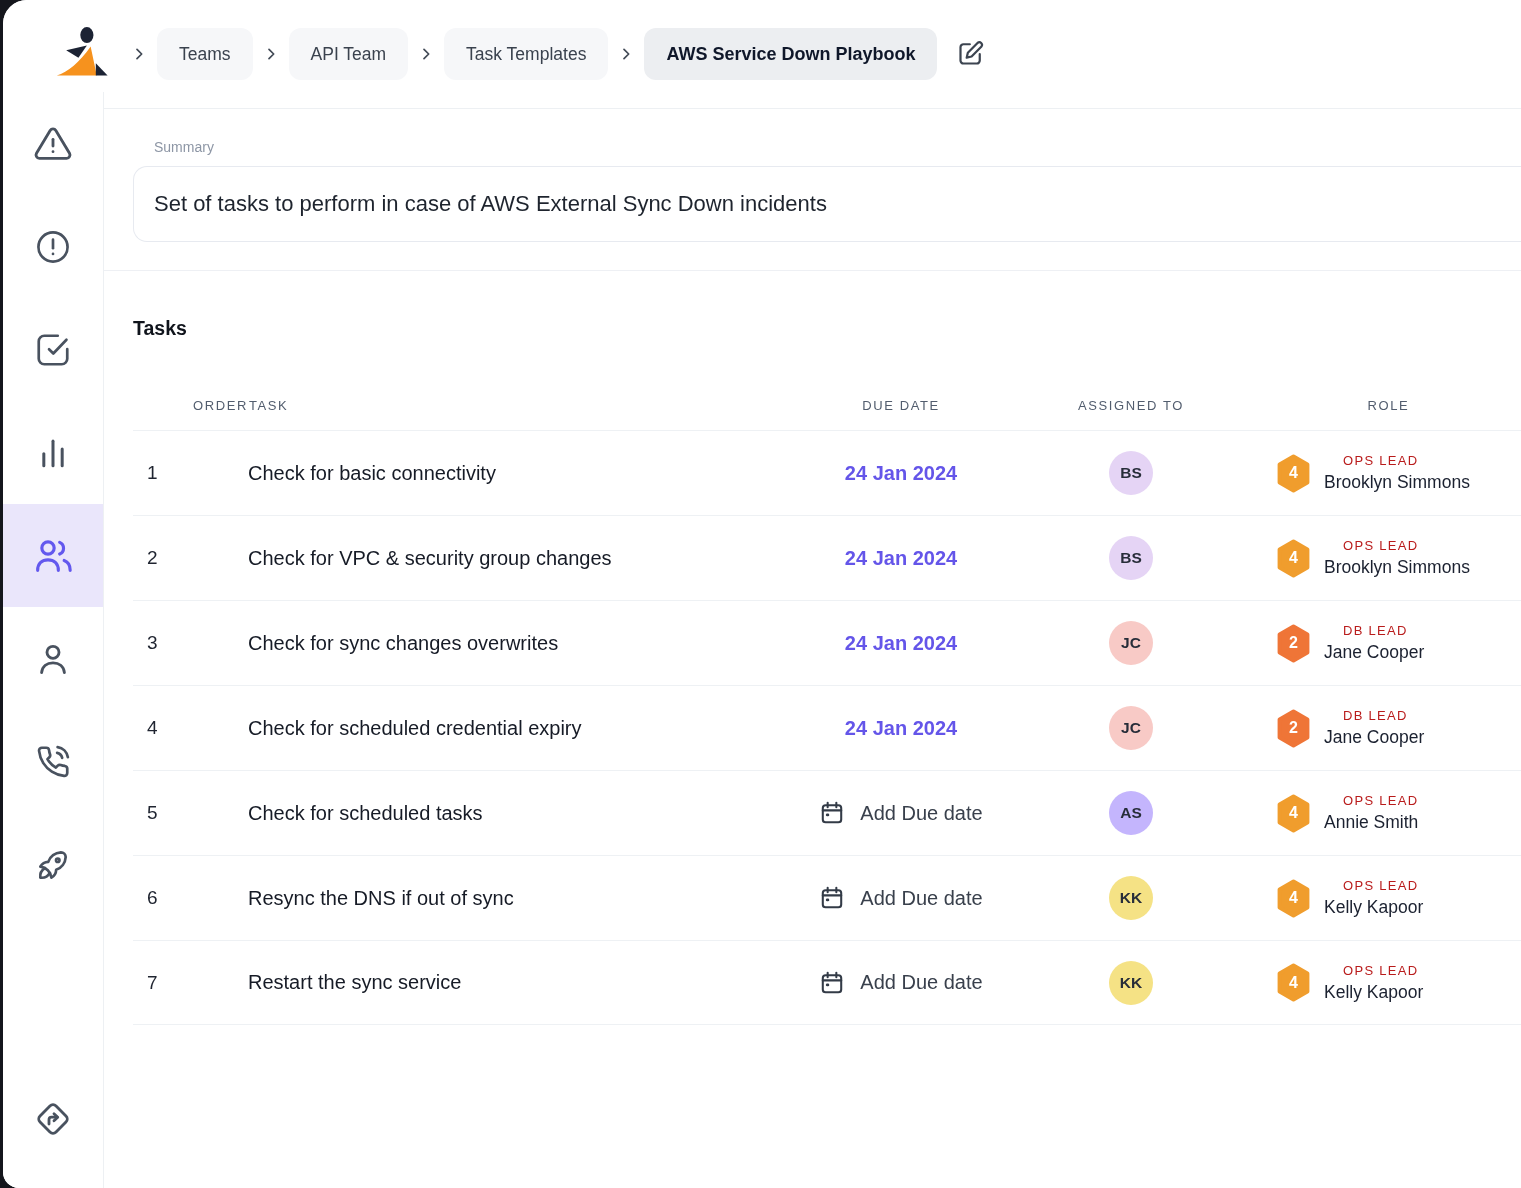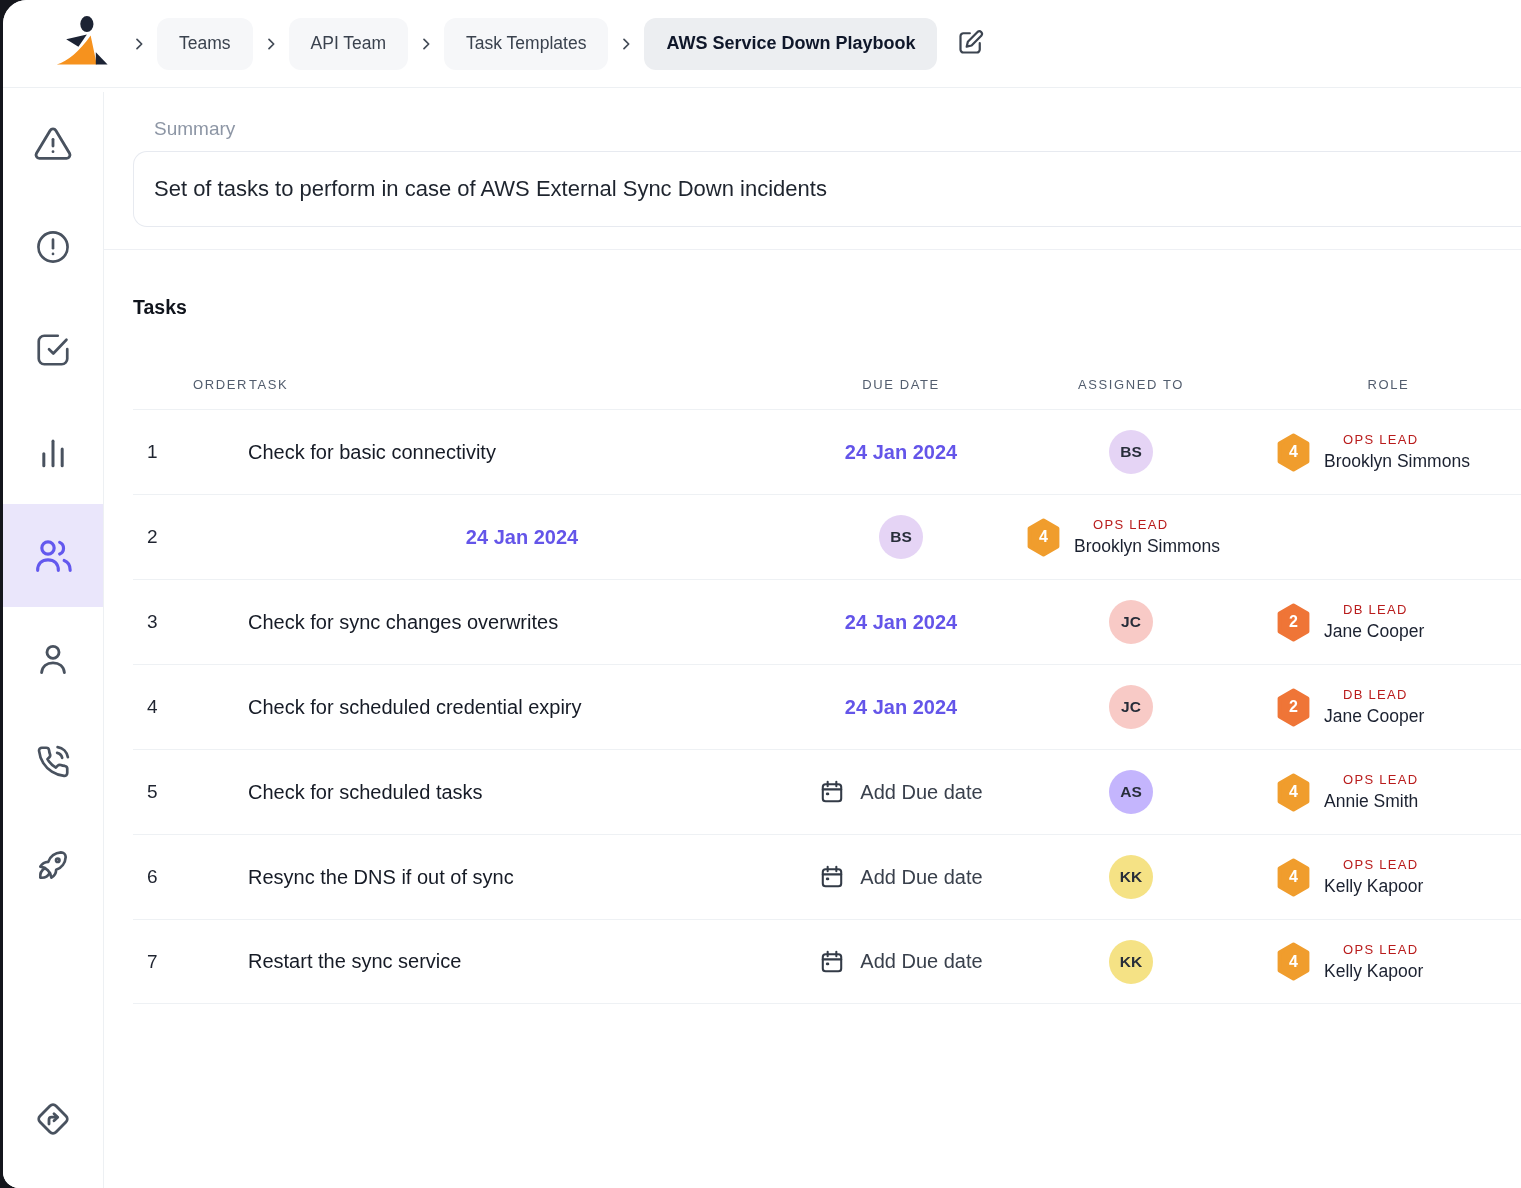--- a/index.html
+++ b/index.html
@@ -11,21 +11,21 @@
     position: relative;
   }
   .app {
     position: absolute; top: 0; left: 3px; right: 0; bottom: 0;
     background: #fff;
     border-radius: 24px 0 0 16px;
     overflow: hidden;
   }
   
   .header {
-    height: 88px;
+    height: 109px;
     display: flex; align-items: center;
     padding-left: 50px;
     border-bottom: 1px solid #EDF0F3;
     background: #fff;
   }
   .logo-btn { background: none; border: none; width: 68px; height: 58px; cursor: pointer; padding: 0; display: flex; align-items: center; }
   .crumb-sep { display: flex; align-items: center; margin: 0 10px; color: #434B57; }
   .chip {
     background: #F6F7F9; border: none; cursor: pointer;
     border-radius: 12px; height: 52px; padding: 0 22px;
@@ -47,21 +47,21 @@
     display: flex; align-items: center; justify-content: center;
     background: none; border: none; cursor: pointer;
     color: #49525F;
   }
   .nav-item.active { background: #EAE6FB; color: #6358EE; }
   .nav-item.bottom { margin-top: auto; margin-bottom: 18px; }
   .nav-item svg { display: block; }
   
   .main { margin-left: 101px; height: calc(100% - 92px); background: #fff; }
   .summary-section { padding: 30px 0 0 29px; border-bottom: 1px solid #EEF0F4; height: 162px; }
-  .summary-label { display: block; font-size: 19px; color: #8D96A5; margin-left: 21px; }
+  .summary-label { display: block; font-size: 14px; color: #8D96A5; margin-left: 21px; }
   .summary-input {
     display: block; margin-top: 11px;
     width: calc(100% - 0px); height: 76px;
     border: 1px solid #E7EAF0; border-right: none;
     border-radius: 14px 0 0 14px;
     padding: 0 20px; font-size: 22px; color: #1E242E;
     font-family: "Liberation Sans", sans-serif;
     outline: none; background: #fff;
   }
   .tasks-section { padding: 46px 0 0 29px; }
@@ -291,20 +291,21 @@
       </span>
       <span class="role-text">
         <span class="role-label">Ops Lead</span>
         <span class="role-name">Brooklyn Simmons</span>
       </span>
     </div>
   </div>
 
   <div class="grid-row task-row">
     <span class="cell-order">2</span>
+    <span class="cell-task">Check for VPC &amp; security group changes</span>
     <div class="cell-due">
       <button class="due-date" style="color: rgb(100, 85, 233);">24 Jan 2024</button>
 
     </div>
     <div class="cell-assigned">
       <button class="avatar" style="background: rgb(229, 212, 245);">BS</button>
     </div>
     <div class="cell-role">
       <span class="role-badge" style="color: rgb(240, 157, 45);">
         <svg width="35" height="39" viewBox="0 0 34 38">

